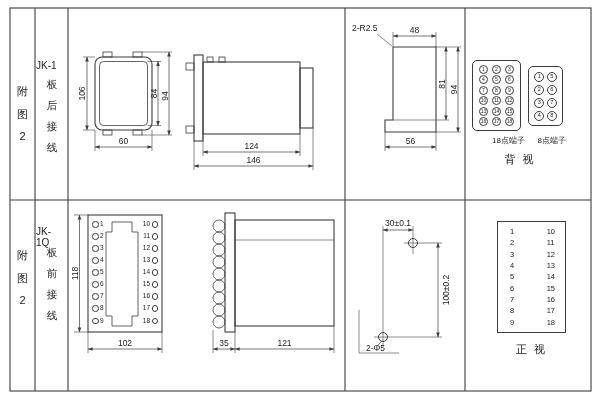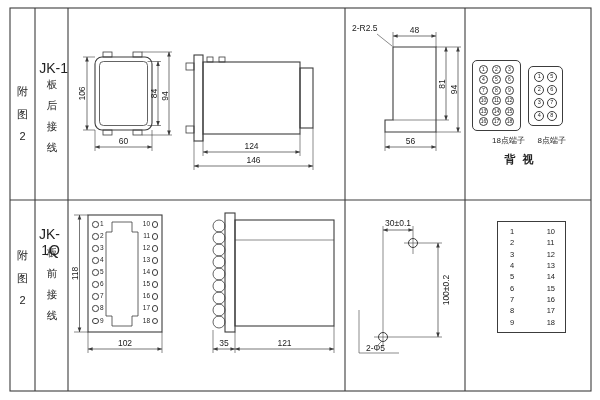--- a/index.html
+++ b/index.html
@@ -6,36 +6,36 @@
   .page {
     position:relative; width:600px; height:400px; background:#ffffff;
     font-family:"Liberation Sans","DejaVu Sans",sans-serif; color:#222;
     overflow:hidden; margin:0 auto;
   }
   svg.linework { position:absolute; left:0; top:0; }
   svg text { font-size:8.5px; fill:#222; font-family:"Liberation Sans","DejaVu Sans",sans-serif; }
   .abs { position:absolute; }
   .vstack { display:flex; flex-direction:column; align-items:center; }
   .fig-label { gap:8px; font-size:11px; letter-spacing:0; }
-  .model-label { font-size:14px; text-align:right; }
+  .model-label { font-size:10px; text-align:left; }
   .wiring { gap:7px; font-size:10.5px; }
   .tblock {
     box-sizing:border-box; border:1.1px solid #3c3c3c; border-radius:5px;
     display:grid; place-items:center; padding:3px 4px; background:#fff;
   }
   .tblock.g3 { grid-template-columns:repeat(3,1fr); }
   .tblock.g2 { grid-template-columns:repeat(2,1fr); }
   .tcell {
     width:9px; height:9px; border:0.9px solid #3c3c3c; border-radius:50%;
     font-size:5px; line-height:1; display:flex; align-items:center; justify-content:center;
     color:#222; box-sizing:border-box;
   }
   .tcell8 { width:10px; height:10px; font-size:5.5px; }
   .caption { font-size:8px; text-align:right; white-space:nowrap; }
-  .view-label { font-size:11px; text-align:center; letter-spacing:2px;font-weight:bold; }
+  .view-label { font-size:11px; text-align:center; letter-spacing:2px; }
   .tcol { display:flex; flex-direction:column; justify-content:space-between; }
   .tcol .item { display:flex; align-items:center; gap:1.5px; font-size:6.5px; line-height:1; }
   .tcol.left .item::before {
     content:""; width:4.5px; height:4.5px; border:0.9px solid #3c3c3c; border-radius:50%; flex:0 0 auto;
   }
   .tcol.right { align-items:flex-end; }
   .tcol.right .item::after {
     content:""; width:4.5px; height:4.5px; border:0.9px solid #3c3c3c; border-radius:50%; flex:0 0 auto;
   }
   .tvtable {
@@ -322,14 +322,15 @@
         <span class="tvnum">11</span>
         <span class="tvnum">12</span>
         <span class="tvnum">13</span>
         <span class="tvnum">14</span>
         <span class="tvnum">15</span>
         <span class="tvnum">16</span>
         <span class="tvnum">17</span>
         <span class="tvnum">18</span>
       </div>
   </div>
+  <div class="abs view-label" style="left:497px; top:342px; width:69px;">正 视</div>
 
 </div>
 
 </body></html>

